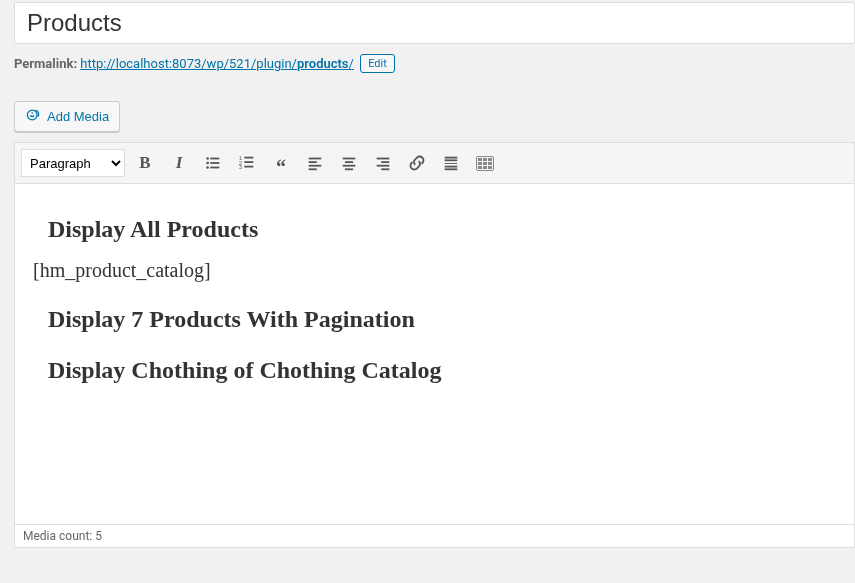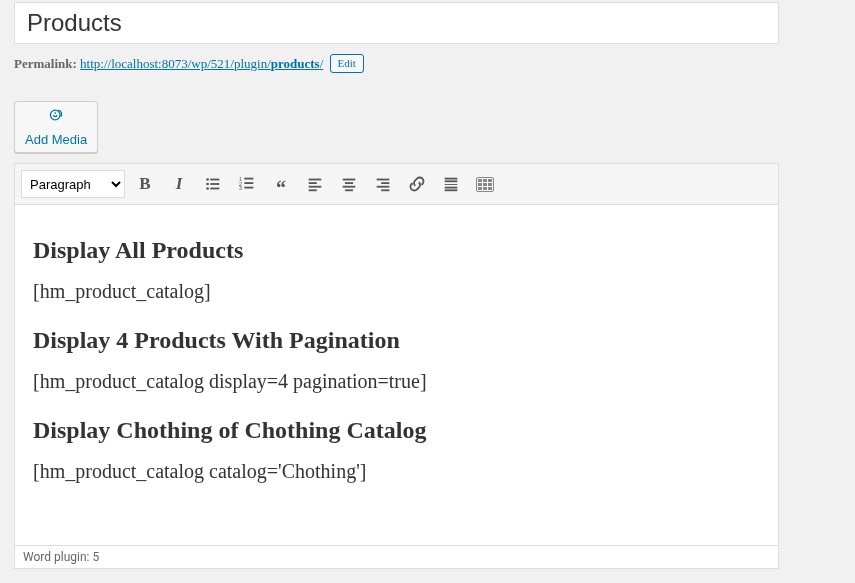--- a/index.html
+++ b/index.html
@@ -2,37 +2,36 @@
 <html><head>
 <meta charset="utf-8">
 <style>
   * { box-sizing: border-box; }
   html, body {
     margin: 0; padding: 0;
     font-family: -apple-system, BlinkMacSystemFont, "Segoe UI", Roboto, "Helvetica Neue", Arial, sans-serif;
     background: #f1f1f1;
     color: #444;
   }
-  .wrap { width: 779px; padding: 0 0 0 14px; }
+  .wrap { width: 855px; padding: 0 0 0 14px; }
   .title-input {
     width: 100%;
     font-size: 24px;
     padding: 6px 12px;
     border: 1px solid #ddd;
     background: #fff;
     border-radius: 1px;
     margin-top: 2px;
     height: 42px;
     color: #333;
   }
   .permalink-row {
     margin: 10px 12px 0 0;
     font-size: 13px;
     color: #666;
-    font-family: Liberation Serif, serif;
   }
   .permalink-row a { color: #0073aa; text-decoration: underline; }
   .permalink-row .seg-bold { font-weight: 600; }
   .edit-btn {
     display: inline-block;
     font-size: 11px;
     line-height: 1;
     padding: 3px 7px;
     border: 1px solid #0073aa;
     border-radius: 3px;
@@ -48,21 +47,20 @@
     align-items: center;
     gap: 6px;
     font-size: 13px;
     color: #0073aa;
     background: #f7f7f7;
     border: 1px solid #ccc;
     border-radius: 3px;
     padding: 5px 10px;
     cursor: pointer;
     box-shadow: 0 1px 0 #ccc;
-    flex-direction: column;
   }
   .add-media svg { width: 16px; height: 16px; }
   .editor-container {
     margin-top: 10px;
     background: #fff;
     border: 1px solid #dedede;
   }
   .toolbar {
     display: flex;
     align-items: center;
@@ -93,21 +91,21 @@
   .tbtn .qchar { font-family: Georgia, serif; font-size: 20px; font-weight: 700; line-height: 0; position: relative; top: 4px;}
   .editor-body {
     padding: 20px 18px 30px;
     font-family: Georgia, "Times New Roman", serif;
     color: #333;
     min-height: 340px;
   }
   .editor-body h2 {
     font-size: 24px;
     font-weight: 700;
-    margin: 24px 0 16px;
+    margin: 24px 15px 16px;
     color: #333;
   }
   .editor-body h2:first-child { margin-top: 12px; }
   .editor-body p { font-size: 20px; margin: 0 0 18px; }
   .statusbar {
     border-top: 1px solid #dedede;
     font-size: 12px;
     color: #666;
     padding: 4px 8px;
     background: #fff;
@@ -248,25 +246,23 @@
               <span></span>
               <span></span>
             </span>
         </span>
       </span>
     </div>
 
     <div class="editor-body">
       <h2>Display All Products</h2>
       <p>[hm_product_catalog]</p>
-      <h2>Display 4 Products With Pagination</h2>
-      <p>[hm_product_catalog display=4 pagination=true]</p>
+      <h2>Display 7 Products With Pagination</h2>
       <h2>Display Chothing of Chothing Catalog</h2>
-      <p>[hm_product_catalog catalog='Chothing']</p>
     </div>
 
     <div class="statusbar">
-      <span>Word plugin:</span>
+      <span>Media count:</span>
       <span>5</span>
     </div>
   </div>
 
 </div>
 
 </body></html>

